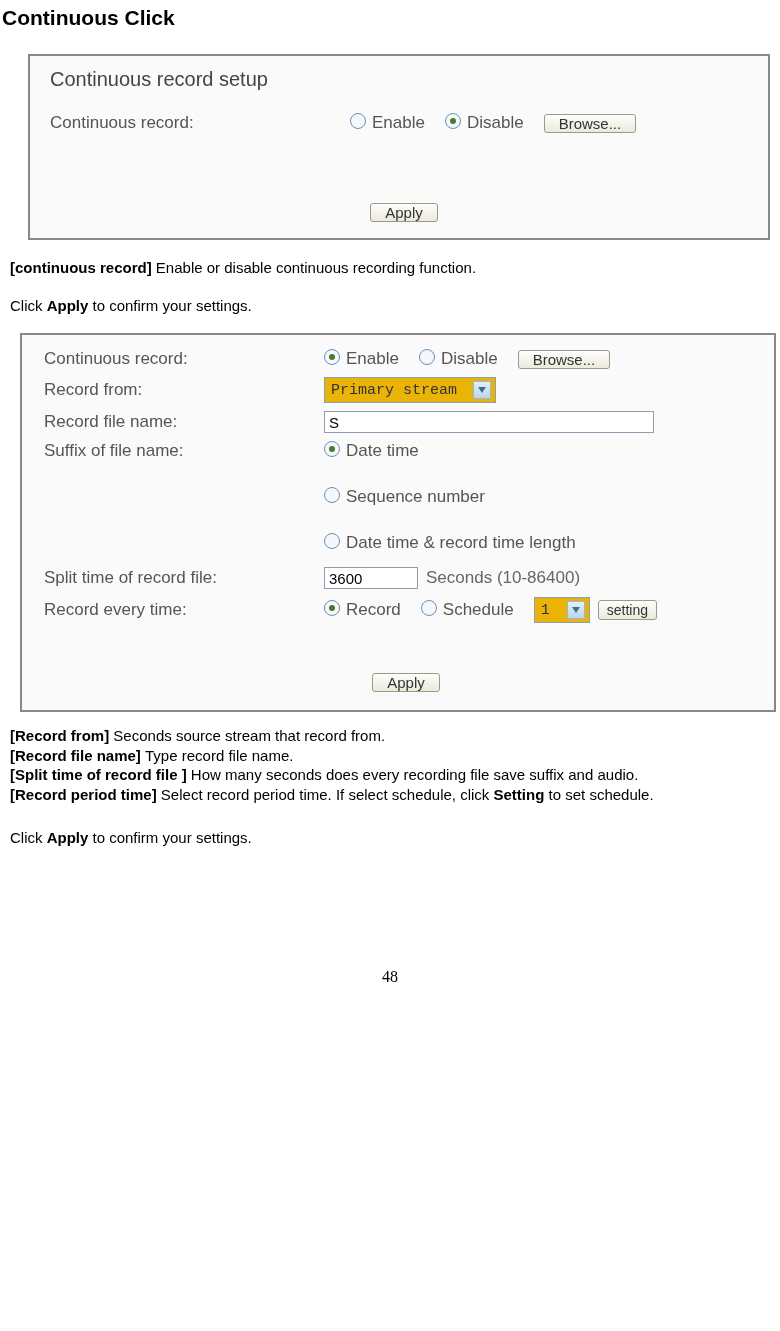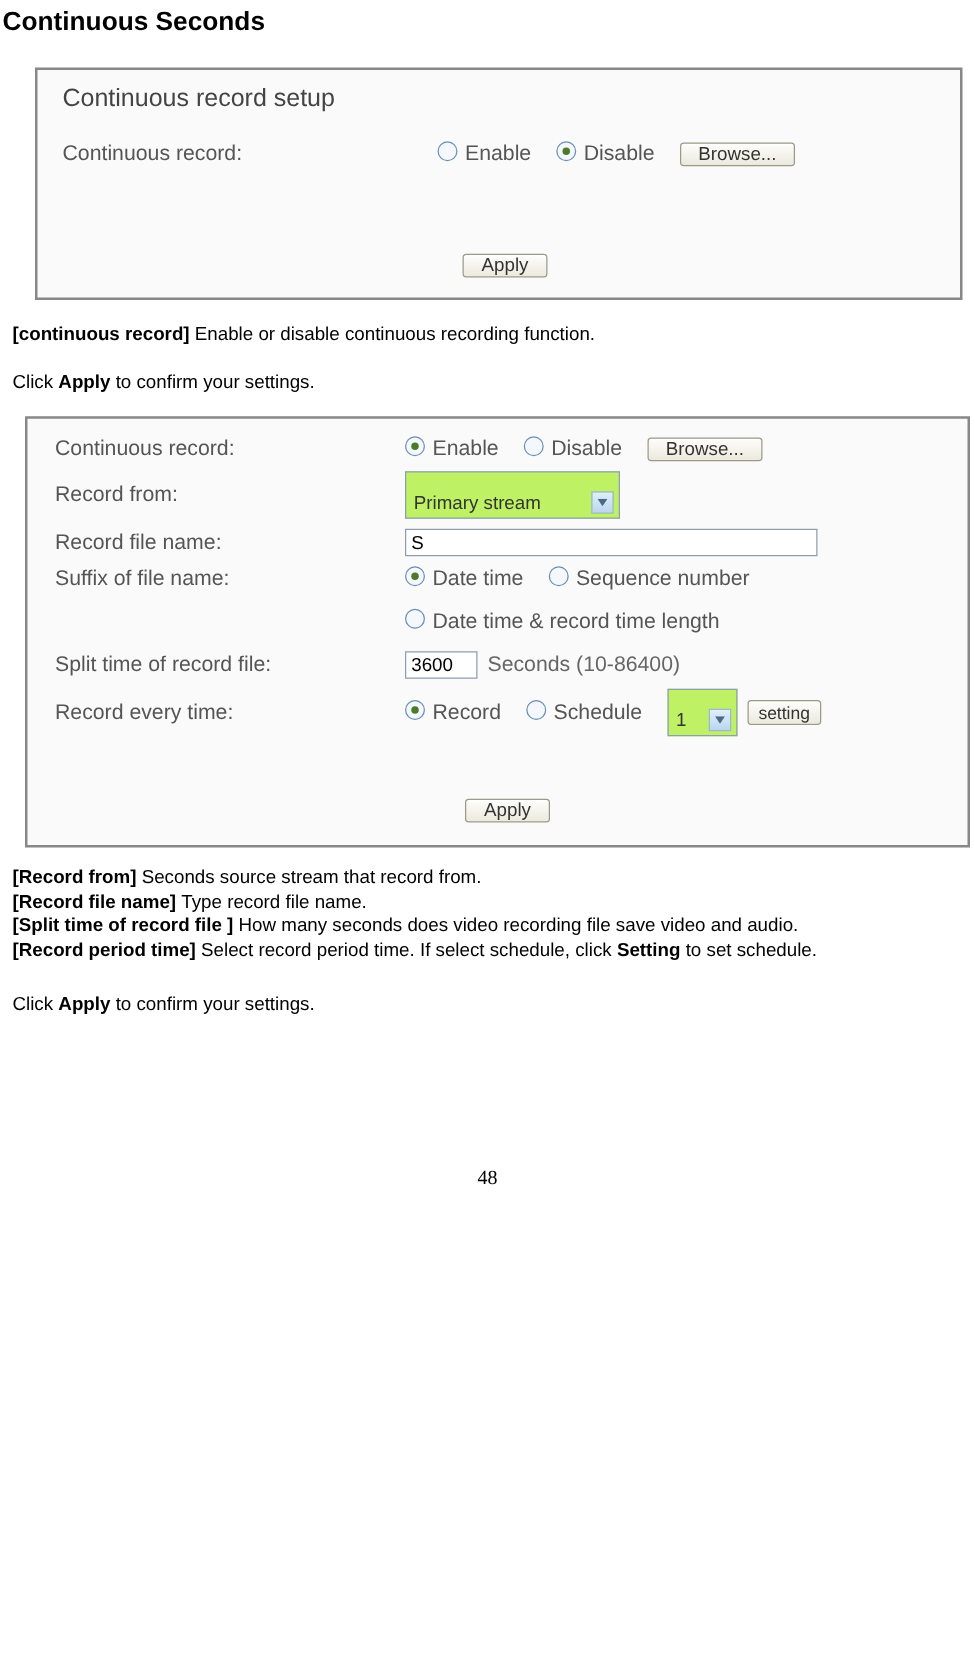--- a/index.html
+++ b/index.html
@@ -116,26 +116,27 @@
     background: #fff;
     font-size: 15px;
     padding: 2px 4px;
     height: 22px;
     box-sizing: border-box;
   }
   .select-box {
     display: inline-flex;
     align-items: center;
     border: 1px solid #8e9db1;
-    background: #bef264;
+    background: #eab308;
     height: 24px;
-    padding: 12px 4px 0 6px;
+    padding: 0 4px 0 6px;
     font-size: 15px;
     color: #333;
     gap: 10px;
+    font-family: Liberation Mono, monospace;
   }
   .select-arrow {
     width: 16px;
     height: 16px;
     background: linear-gradient(#dfeffc, #bcd6ee);
     border: 1px solid #9cb7d6;
     display: inline-flex;
     align-items: center;
     justify-content: center;
   }
@@ -152,21 +153,21 @@
     margin-top: 120px;
     padding-bottom: 10px;
   }
   .col-stack .radio-dot {
     margin-bottom: 6px;
   }
 </style>
 </head>
 <body>
 
-<div class="page-title">Continuous Seconds</div>
+<div class="page-title">Continuous Click</div>
 
 <div class="panel panel1">
   <div class="panel-title">Continuous record setup</div>
   <div class="row">
     <div class="label">Continuous record:</div>
     <div class="controls">
       <span class="radio-dot">
         <span class="radio-circle"></span>
         <span>Enable</span>
       </span>
@@ -222,40 +223,40 @@
 
   <div class="row">
     <div class="label">Record file name:</div>
     <div class="controls">
       <input class="text-input" style="width: 330px;" value="S">
     </div>
   </div>
 
   <div class="row" style="align-items:flex-start">
     <div class="label">Suffix of file name:</div>
-    <div class="controls col-stack" style="flex-direction:row;align-items:flex-start;gap:8px;">
+    <div class="controls col-stack" style="flex-direction:column;align-items:flex-start;gap:20px;">
       <span class="radio-dot">
         <span class="radio-circle checked"></span>
         <span>Date time</span>
       </span>
       <span class="radio-dot">
         <span class="radio-circle"></span>
         <span>Sequence number</span>
       </span>
       <span class="radio-dot">
         <span class="radio-circle"></span>
         <span>Date time &amp; record time length</span>
       </span>
     </div>
   </div>
 
   <div class="row">
     <div class="label">Split time of record file:</div>
     <div class="controls">
-      <input class="text-input" style="width: 58px;" value="3600">
+      <input class="text-input" style="width: 94px;" value="3600">
       <span class="muted">Seconds (10-86400)</span>
     </div>
   </div>
 
   <div class="row">
     <div class="label">Record every time:</div>
     <div class="controls">
       <span class="radio-dot">
         <span class="radio-circle checked"></span>
         <span>Record</span>
@@ -277,21 +278,21 @@
   </div>
 
   <div class="apply-wrap">
     <span class="btn">Apply</span>
   </div>
 </div>
 
 <div class="description" style="margin-top:12px;margin-bottom:4px">
   <div class="desc-line"><span class="bold">[Record from] </span><span>Seconds source stream that record from.</span></div>
   <div class="desc-line"><span class="bold">[Record file name] </span><span>Type record file name.</span></div>
-  <div class="desc-line"><span class="bold">[Split time of record file ] </span><span>How many seconds does video recording file save video and audio.</span></div>
+  <div class="desc-line"><span class="bold">[Split time of record file ] </span><span>How many seconds does every recording file save suffix and audio.</span></div>
   <div class="desc-line"><span class="bold">[Record period time] </span><span>Select record period time. If select schedule, click </span><span class="bold">Setting</span><span> to set schedule.</span></div>
 </div>
 
 <div class="description" style="margin-top:24px">
   <span>Click </span><span class="bold">Apply</span><span> to confirm your settings.</span>
 </div>
 
 <div class="page-number">48</div>
 
 </body></html>

